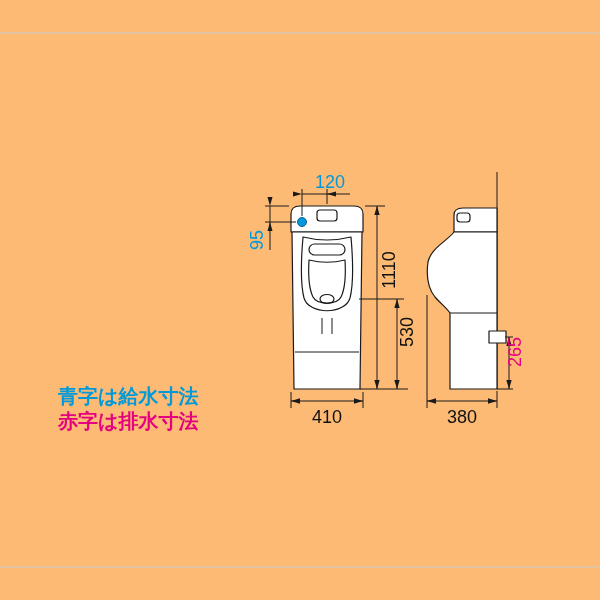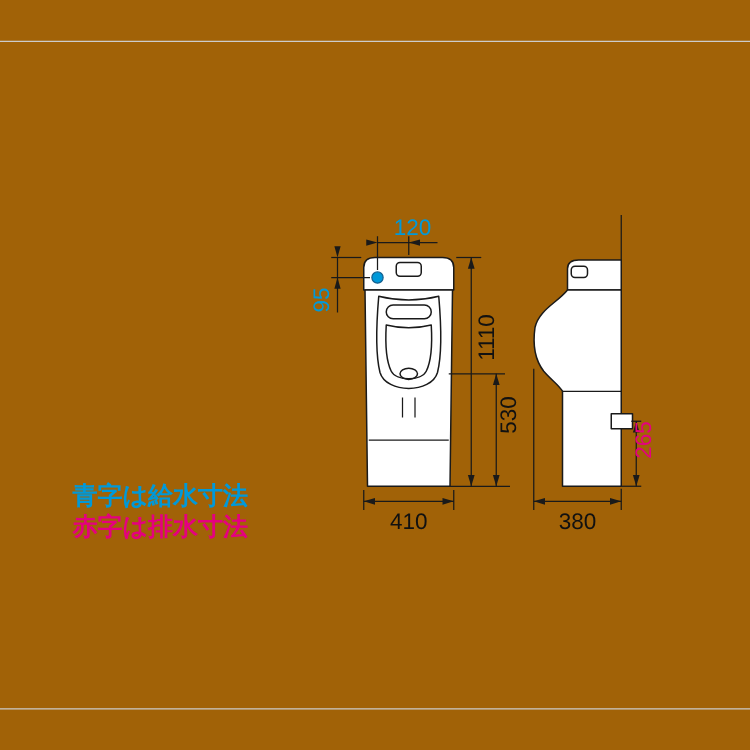--- a/index.html
+++ b/index.html
@@ -1,17 +1,17 @@
 <!DOCTYPE html>
 <html style="--supply-blue: #0099d9; --drain-pink: #e5007f; --line-black: #1a1a1a; --divider-gray: #cccccc;"><head>
 <meta charset="utf-8">
 <style>
   html,body { margin:0; padding:0; background:#ffffff; }
   .page {
-    position:relative; width:600px; height:600px; background:#a16207;
+    position:relative; width:600px; height:600px; background:#fdba74;
     font-family:"Liberation Sans", sans-serif; overflow:hidden;
   }
   svg { display:block; }
 
   
   .ln { stroke: var(--line-black,#1a1a1a); stroke-width:1.2; fill:#fff;
         stroke-linejoin:round; stroke-linecap:square; }
   .nofill { fill:none; }
   .dln { stroke: var(--line-black,#1a1a1a); stroke-width:1; fill:none; }
   .arr { fill: var(--line-black,#1a1a1a); stroke:none; }

